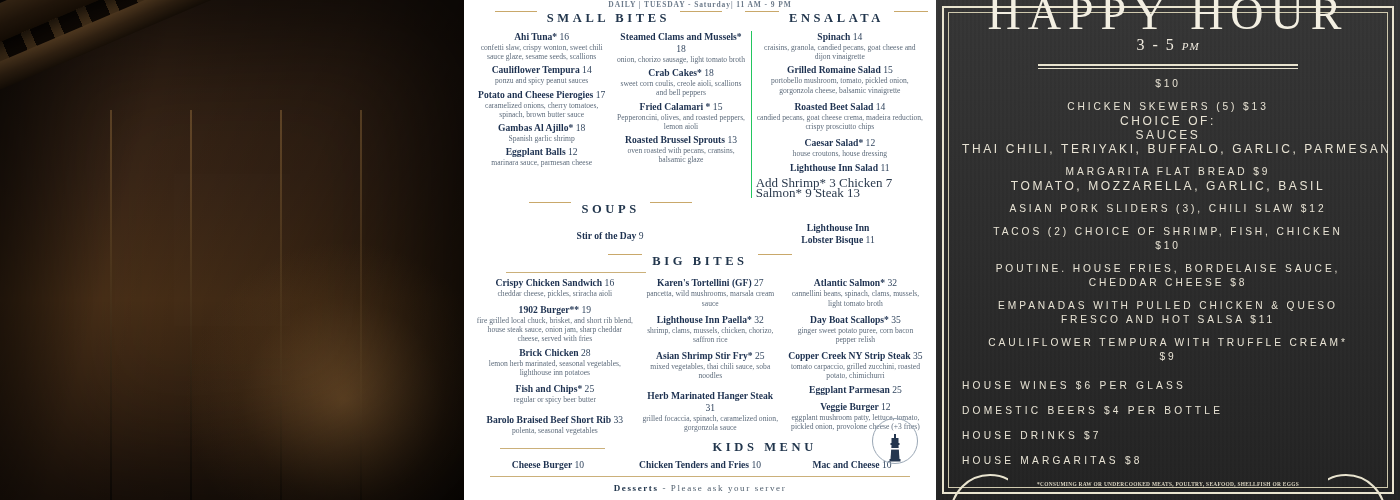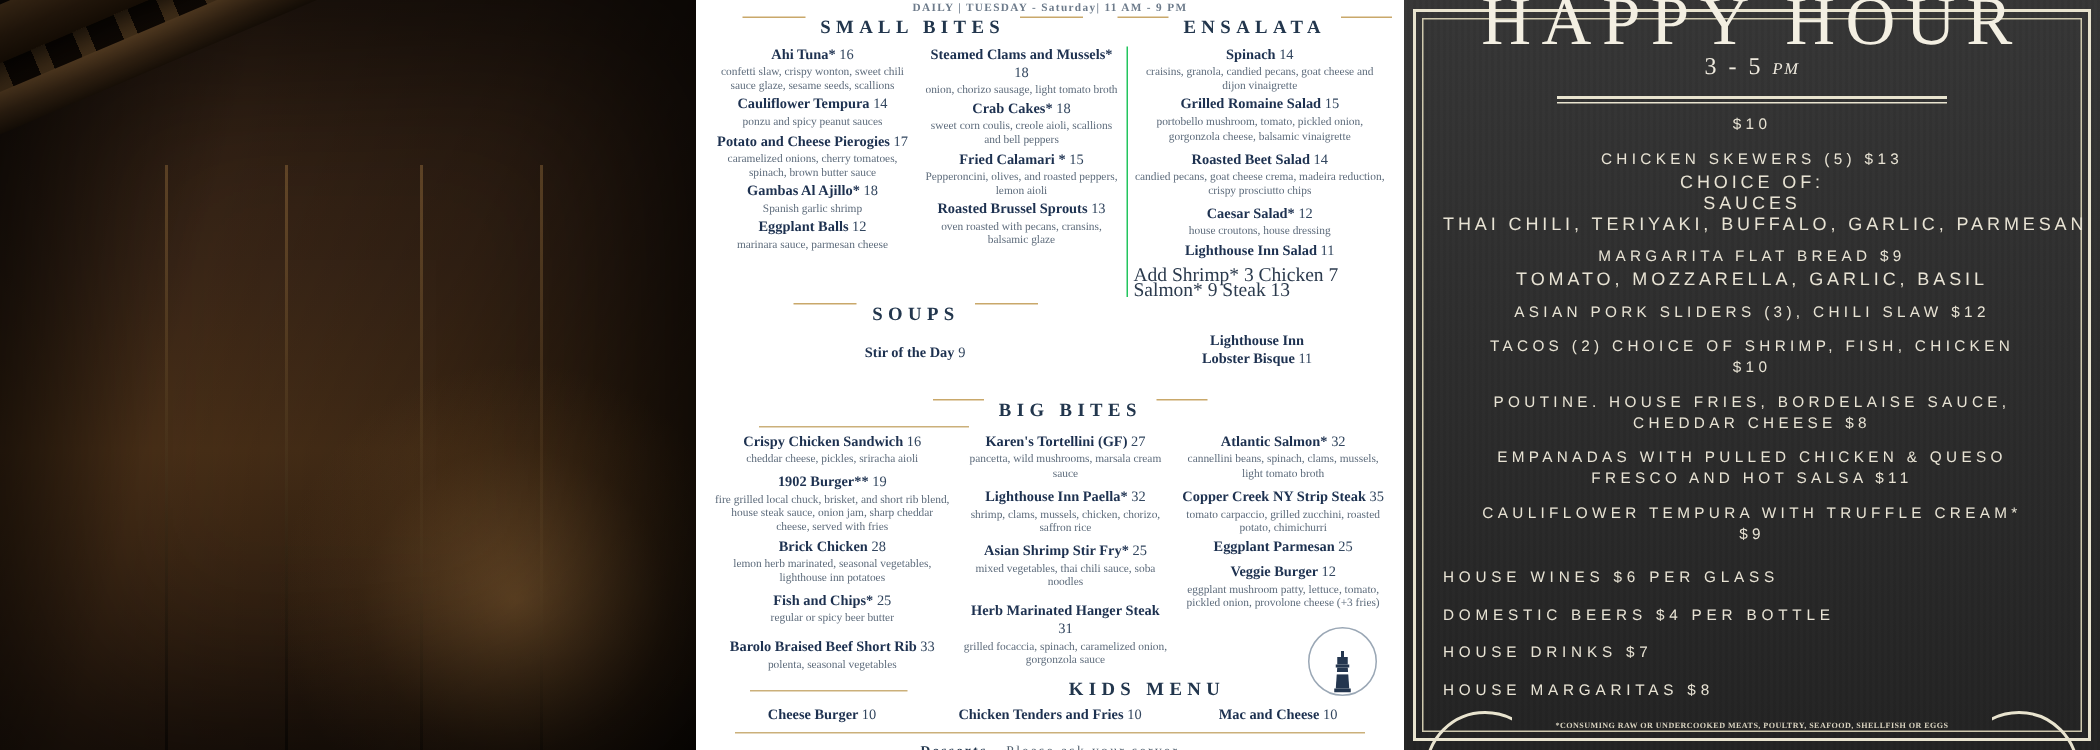--- a/index.html
+++ b/index.html
@@ -289,21 +289,21 @@
         </div>
       </div>
       <div class="col" style="flex:1">
         <div class="item">
           <div class="nm">Lighthouse Inn</div>
           <div class="nm"><span>Lobster Bisque</span> <span class="pr">11</span></div>
         </div>
       </div>
     </div>
 
-    <div style="display:flex; margin-top:16px;">
+    <div style="display:flex; margin-top:4px;flex-direction:column;">
       <div style="flex:1.22"></div>
       <div style="flex:1.4">
         <div class="sect-head" style="margin:1px 0 3px 0">
           <span class="rule short"></span>
           <span class="sect-title">BIG BITES</span>
           <span class="rule short"></span>
         </div>
       </div>
       <div style="flex:1"></div>
     </div>
@@ -349,20 +349,24 @@
         <div class="item" style="margin-top:9px">
             <div class="nm"><span>Herb Marinated Hanger Steak</span> <span class="pr">31</span></div>
             <div class="ds">grilled focaccia, spinach, caramelized onion, gorgonzola sauce</div>
           </div>
       </div>
 
       <div class="col" style="flex:1">
         <div class="item">
             <div class="nm"><span>Atlantic Salmon*</span> <span class="pr">32</span></div>
             <div class="ds">cannellini beans, spinach, clams, mussels, light tomato broth</div>
+          </div>
+        <div class="item" style="margin-top:6px">
+            <div class="nm"><span>Day Boat Scallops*</span> <span class="pr">35</span></div>
+            <div class="ds">ginger sweet potato puree, corn bacon pepper relish</div>
           </div>
         <div class="item" style="margin-top:6px">
             <div class="nm"><span>Copper Creek NY Strip Steak</span> <span class="pr">35</span></div>
             <div class="ds">tomato carpaccio, grilled zucchini, roasted potato, chimichurri</div>
           </div>
         <div class="item">
             <div class="nm"><span>Eggplant Parmesan</span> <span class="pr">25</span></div>
           </div>
         <div class="item" style="margin-top:5px">
             <div class="nm"><span>Veggie Burger</span> <span class="pr">12</span></div>

